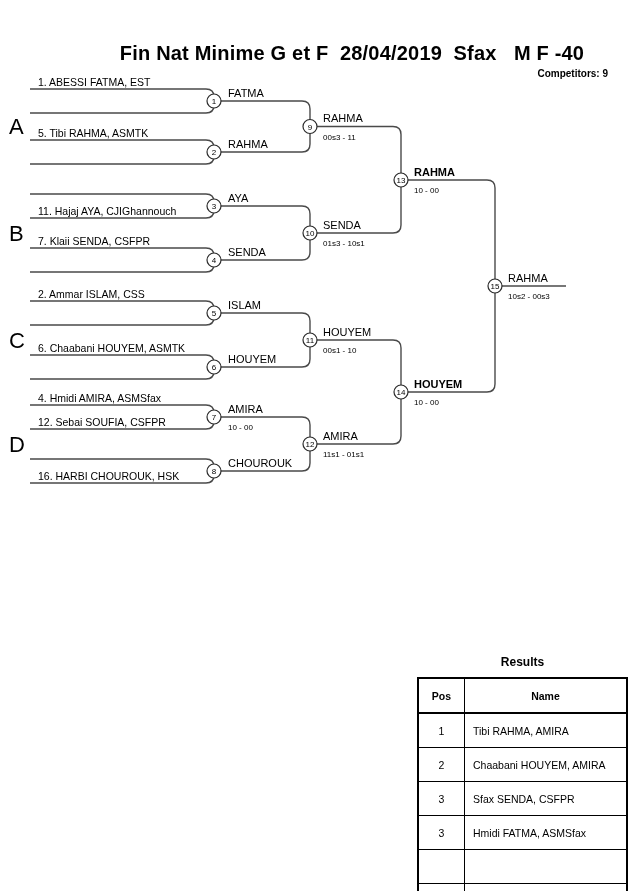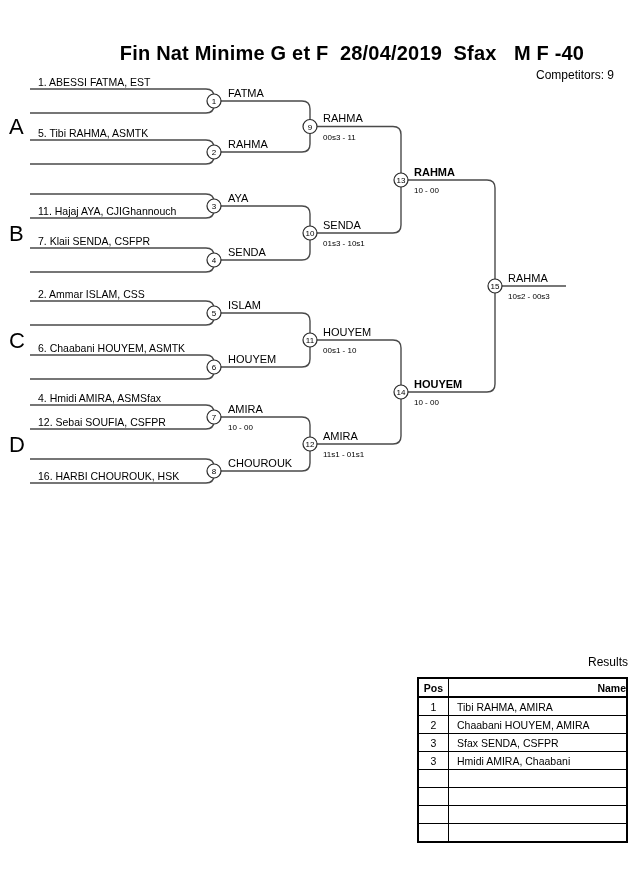--- a/index.html
+++ b/index.html
@@ -5,39 +5,39 @@
   html,body { margin:0; padding:0; background:#fff; }
   .page {
     position:relative; width:630px; height:891px; background:#ffffff;
     font-family:"Liberation Sans", sans-serif; color:#000; overflow:hidden;
   }
   .title {
     position:absolute; top:42px; left:0; width:630px; text-align:center;
     font-size:20px; font-weight:bold; white-space:pre; letter-spacing:0.2px;margin-left:37px;
   }
   .competitors {
-    position:absolute; top:68px; right:16px; font-size:12px;
+    position:absolute; top:68px; right:22px; font-size:10px;font-weight:bold;
   }
   svg.bracket { position:absolute; top:0; left:0; }
   path.bl { fill:none; stroke:#4a4a4a; stroke-width:1.4; }
   circle.mc { fill:#ffffff; stroke:#2b2b2b; stroke-width:1.2; }
   text.mnum { font-size:8px; fill:#000; text-anchor:middle; font-family:"Liberation Sans", sans-serif; }
   text.seed { font-size:10.5px; fill:#000; font-family:"Liberation Sans", sans-serif; }
   text.wname { font-size:11px; fill:#000; font-family:"Liberation Sans", sans-serif; }
   text.wname.bold { font-weight:bold; }
   text.score { font-size:8px; fill:#000; font-family:"Liberation Sans", sans-serif; }
   text.group { font-size:22px; fill:#000; font-family:"Liberation Sans", sans-serif; }
   .results { position:absolute; left:417px; top:655px; width:211px; }
-  .results-title { text-align:right; font-weight:normal; font-size:12px; margin:0 0 8px 0; }
+  .results-title { text-align:center; font-weight:bold; font-size:12px; margin:0 0 8px 0; }
   table.res { border-collapse:collapse; width:211px; border:2px solid #000; table-layout:fixed; }
   table.res th, table.res td {
-    border:1px solid #000; height:17px; font-size:10.5px; padding:0;
+    border:1px solid #000; height:17px; font-size:10.5px; padding:8px;
     overflow:hidden; white-space:nowrap;
   }
-  table.res th { font-weight:bold; text-align:right; border-bottom:2px solid #000; }
+  table.res th { font-weight:bold; text-align:center; border-bottom:2px solid #000; }
   table.res th.pos, table.res td.pos { width:29px; text-align:center; }
   table.res td.name { text-align:left; padding-left:8px; }
 </style>
 </head>
 <body>
 
 <div class="page">
 
   <div class="title">Fin Nat Minime G et F  28/04/2019  Sfax   M F -40</div>
   <div class="competitors">Competitors: 9</div>
@@ -170,21 +170,21 @@
         <tr>
           <td class="pos">2</td>
           <td class="name">Chaabani HOUYEM, AMIRA</td>
         </tr>
         <tr>
           <td class="pos">3</td>
           <td class="name">Sfax SENDA, CSFPR</td>
         </tr>
         <tr>
           <td class="pos">3</td>
-          <td class="name">Hmidi AMIRA, Chaabani</td>
+          <td class="name">Hmidi FATMA, ASMSfax</td>
         </tr>
         <tr>
           <td class="pos"></td>
           <td class="name"></td>
         </tr>
         <tr>
           <td class="pos"></td>
           <td class="name"></td>
         </tr>
         <tr>

